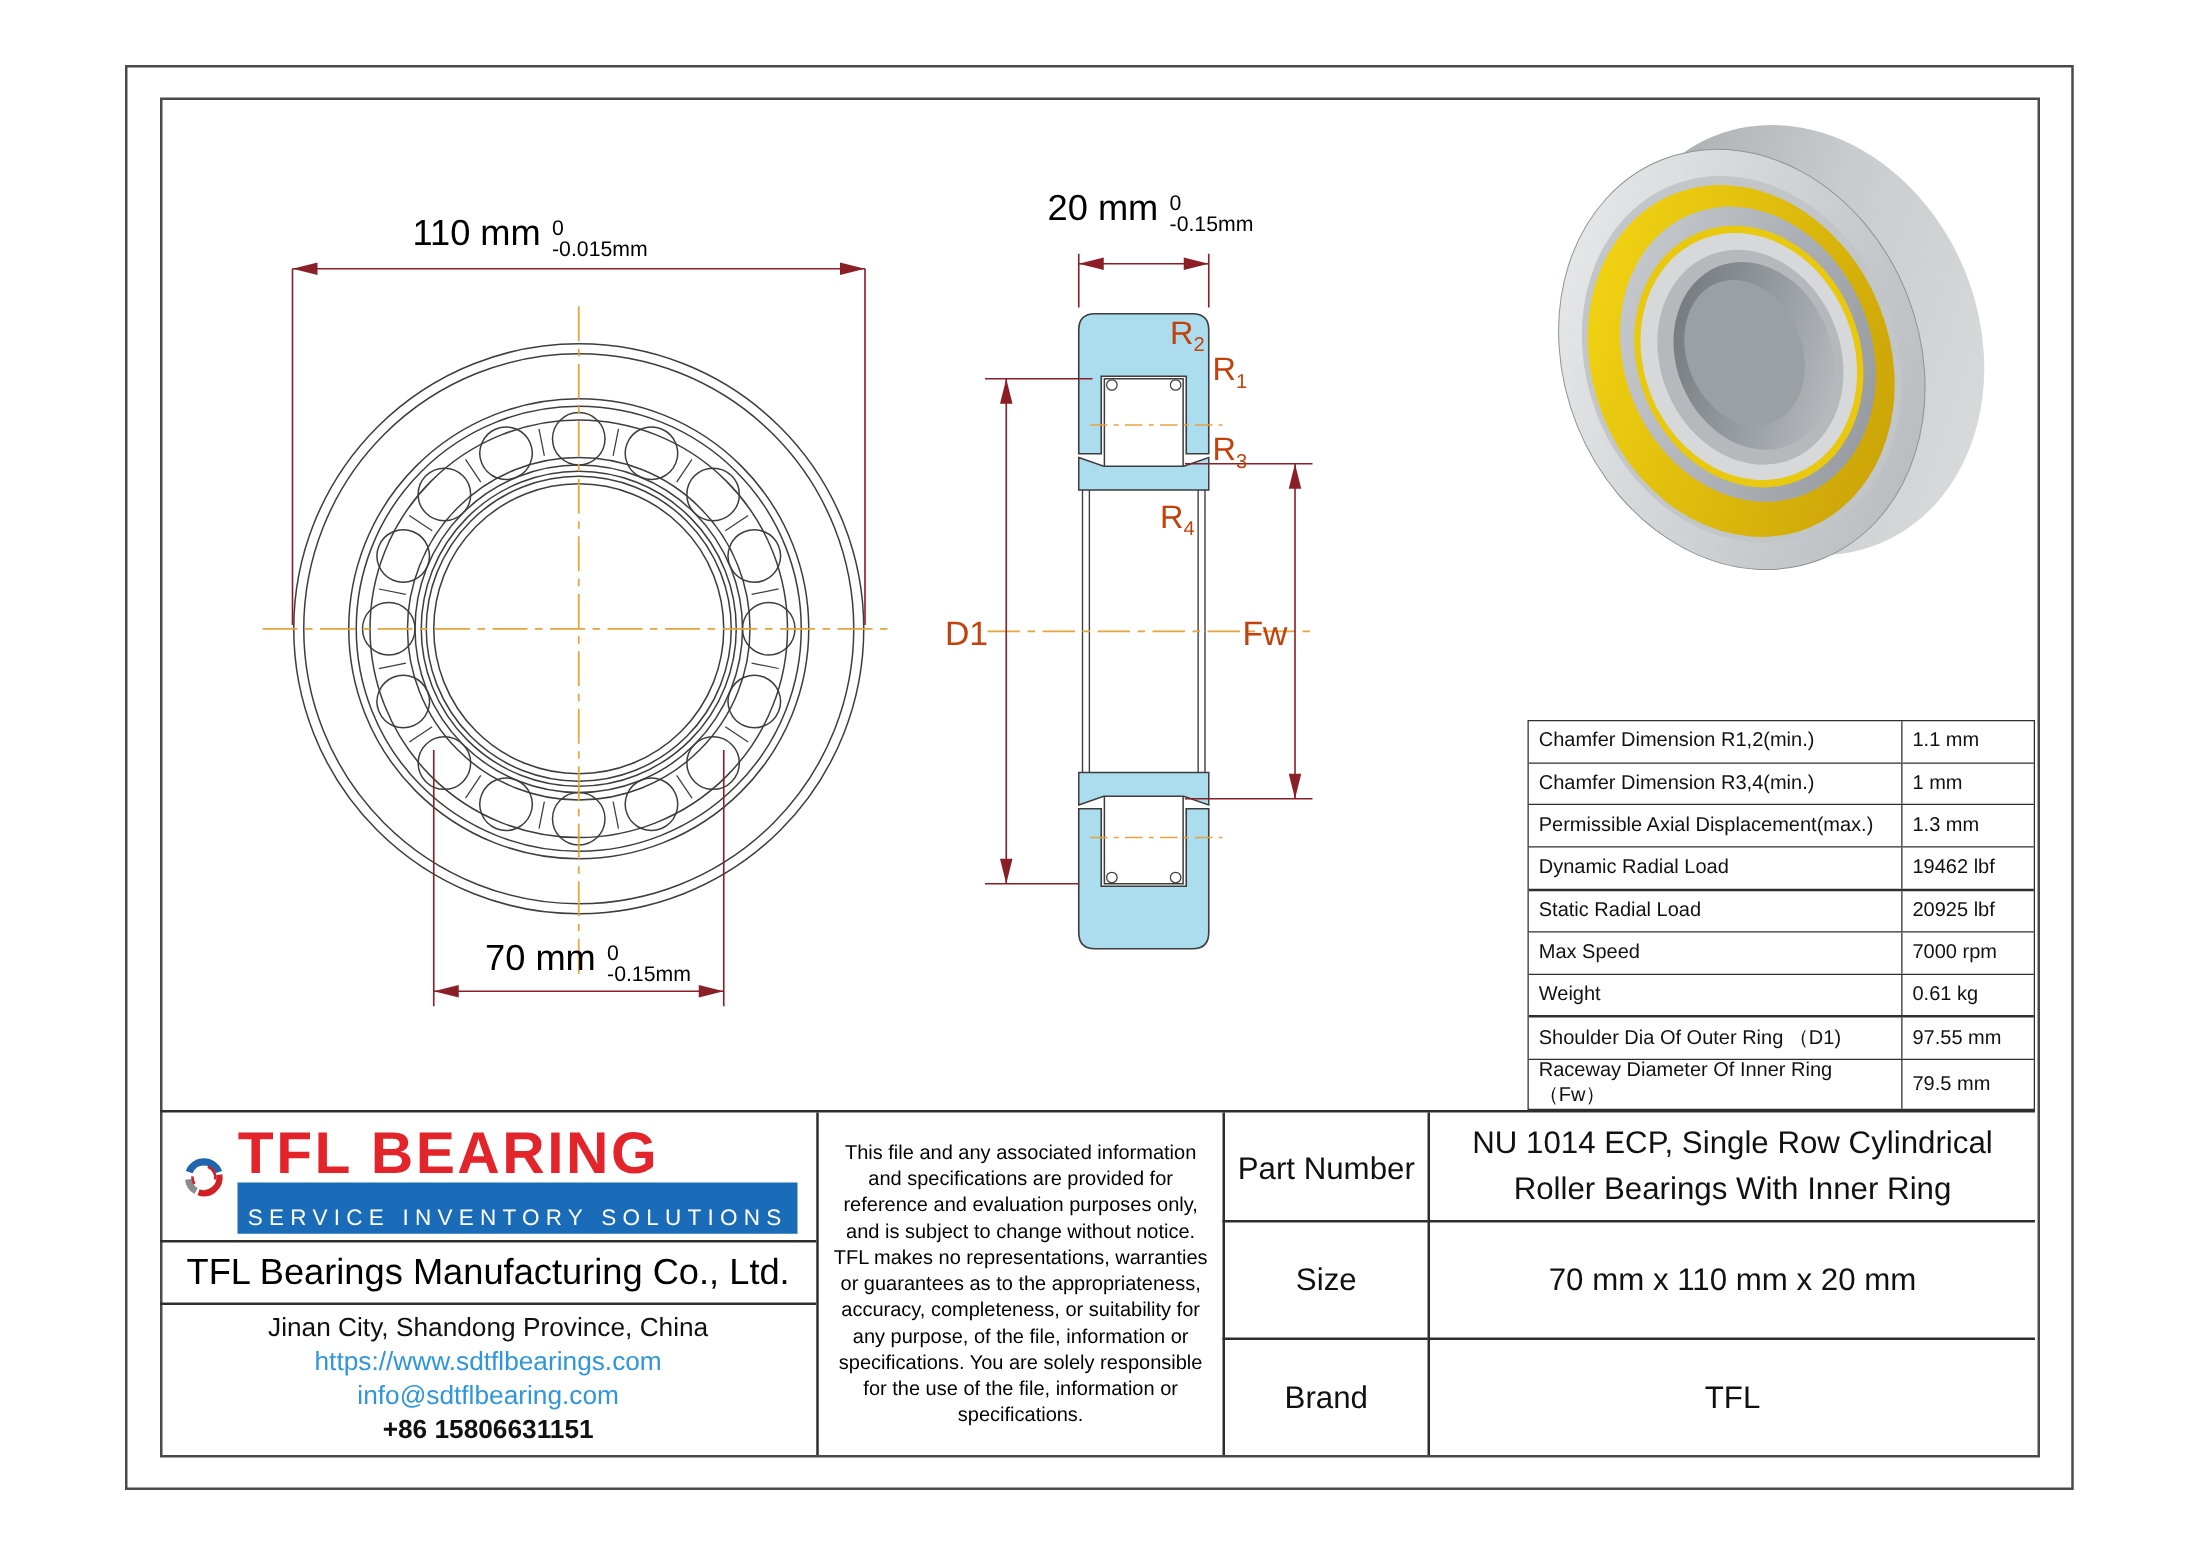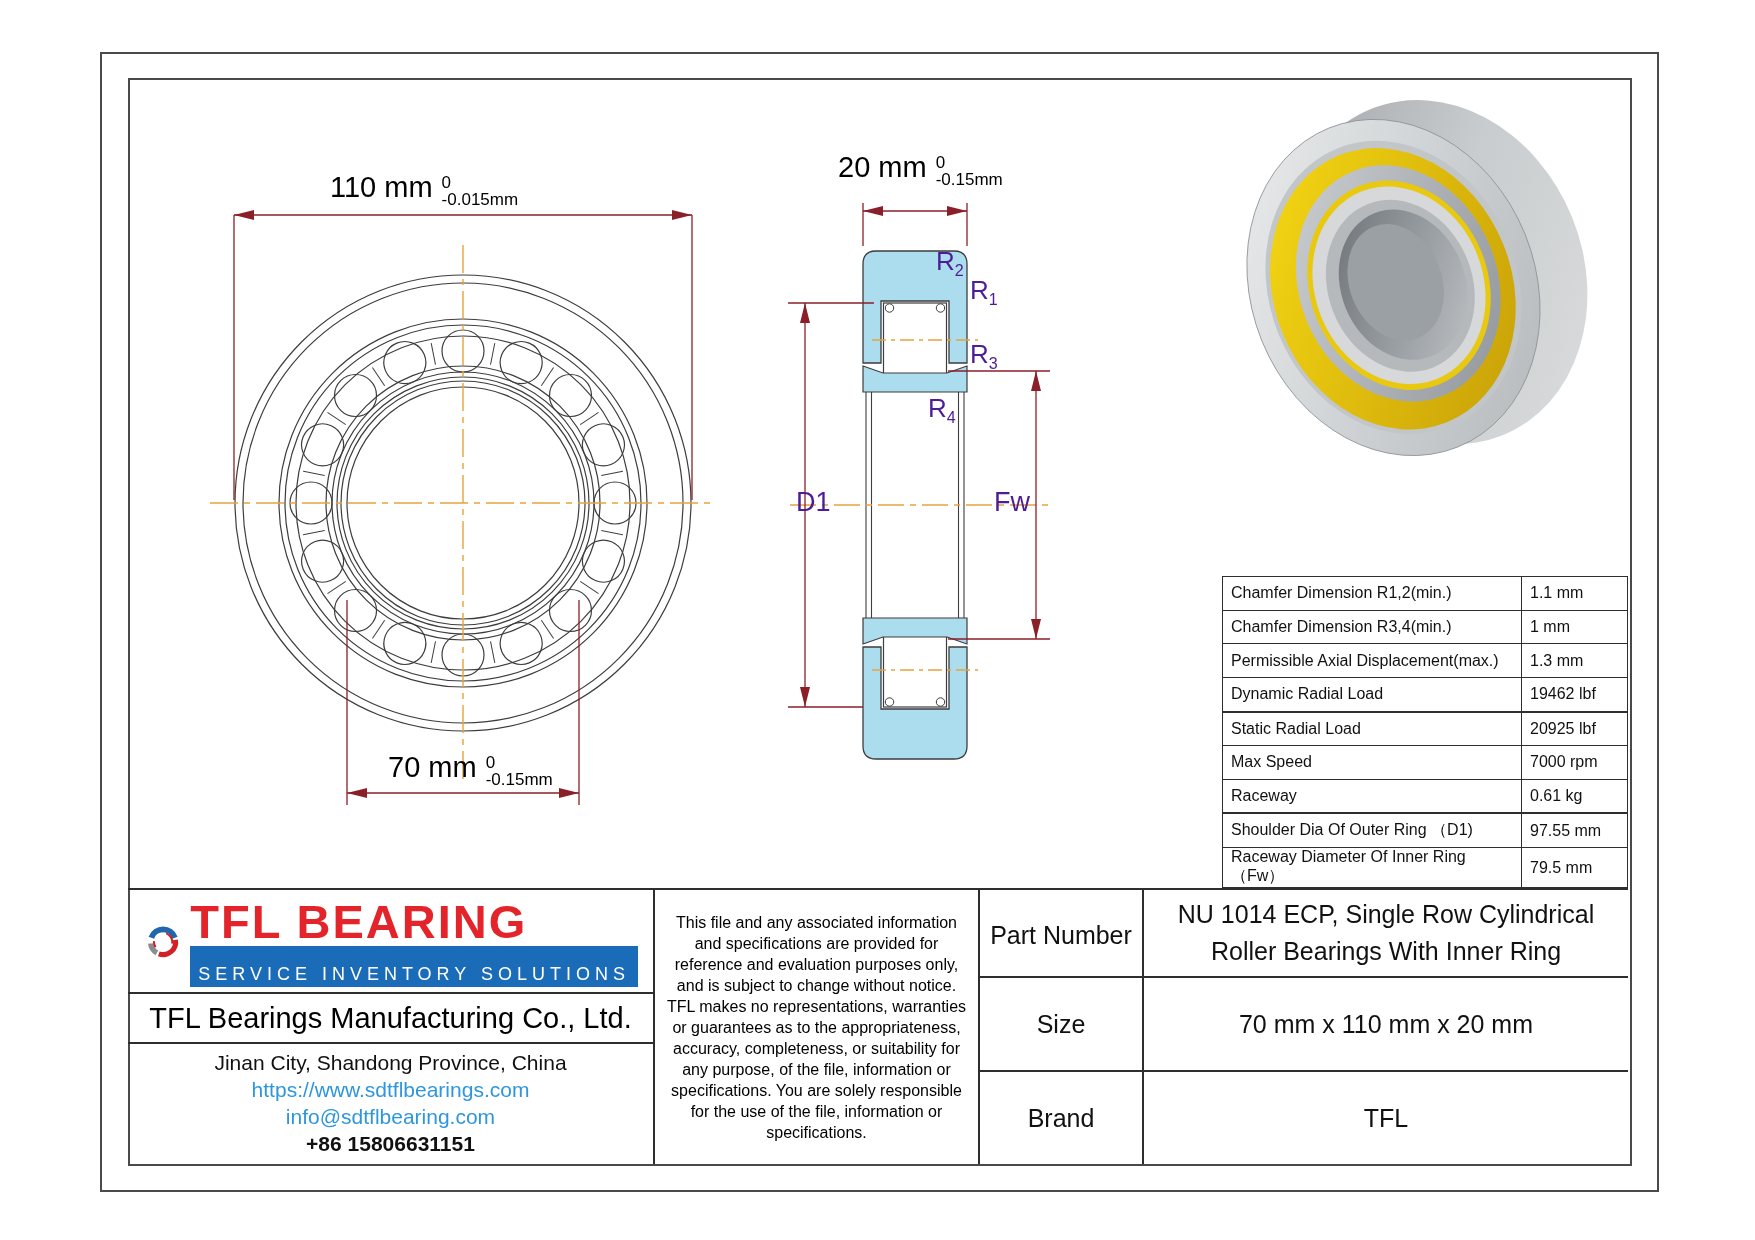--- a/index.html
+++ b/index.html
@@ -5,21 +5,21 @@
   html,body{margin:0;padding:0;background:#fff;}
   .page{position:relative;width:1755px;height:1240px;background:#ffffff;overflow:hidden;
         font-family:"Liberation Sans", sans-serif;color:#111;}
   .abs{position:absolute;}
   .frame{position:absolute;border:2px solid #4a4a4a;}
   svg{display:block;}
   
   .dim-label{position:absolute;display:flex;align-items:flex-start;gap:9px;color:#000;}
   .dim-main{font-size:29px;line-height:30px;}
   .tol{display:flex;flex-direction:column;font-size:17px;line-height:17px;padding-top:2px;}
-  .red-label{position:absolute;color:#4c1d95;font-size:26px;line-height:28px;}
+  .red-label{position:absolute;color:#c2410c;font-size:26px;line-height:38px;}
   .red-label sub{font-size:0.62em;}
   
   .spec-table{position:absolute;left:1222px;top:576px;width:406px;height:312px;
               border:1.8px solid #2e2e2e;box-sizing:border-box;display:flex;flex-direction:column;}
   .spec-row{flex:1;display:flex;border-bottom:1.4px solid #2e2e2e;}
   .spec-row.thick{border-bottom:2.8px solid #2e2e2e;}
   .spec-row:last-child{border-bottom:none;}
   .spec-label{width:299px;border-right:1.4px solid #2e2e2e;display:flex;align-items:center;
               padding-left:8px;font-size:16px;box-sizing:border-box;}
   .spec-value{flex:1;display:flex;align-items:center;padding-left:8px;font-size:16px;}
@@ -213,21 +213,21 @@
   <div class="red-label" style="left:970px;top:276px;">
     <span>R</span><sub>1</sub>
   </div>
   <div class="red-label" style="left:970px;top:340px;">
     <span>R</span><sub>3</sub>
   </div>
   <div class="red-label" style="left:928px;top:394px;">
     <span>R</span><sub>4</sub>
   </div>
 
-  <div class="red-label" style="left:756px;top:488px;font-size:27px;margin-left:40px;">D1</div>
+  <div class="red-label" style="left:756px;top:488px;font-size:27px;">D1</div>
   <div class="red-label" style="left:994px;top:488px;font-size:27px;">Fw</div>
 
   <div class="spec-table">
     <div class="spec-row">
       <div class="spec-label">Chamfer Dimension R1,2(min.)</div>
       <div class="spec-value">1.1 mm</div>
     </div>
     <div class="spec-row">
       <div class="spec-label">Chamfer Dimension R3,4(min.)</div>
       <div class="spec-value">1 mm</div>
@@ -242,21 +242,21 @@
     </div>
     <div class="spec-row">
       <div class="spec-label">Static Radial Load</div>
       <div class="spec-value">20925 lbf</div>
     </div>
     <div class="spec-row">
       <div class="spec-label">Max Speed</div>
       <div class="spec-value">7000 rpm</div>
     </div>
     <div class="spec-row thick">
-      <div class="spec-label">Raceway</div>
+      <div class="spec-label">Weight</div>
       <div class="spec-value">0.61 kg</div>
     </div>
     <div class="spec-row">
       <div class="spec-label">Shoulder Dia Of Outer Ring （D1)</div>
       <div class="spec-value">97.55 mm</div>
     </div>
     <div class="spec-row">
       <div class="spec-label">Raceway Diameter Of Inner Ring （Fw）</div>
       <div class="spec-value">79.5 mm</div>
     </div>

